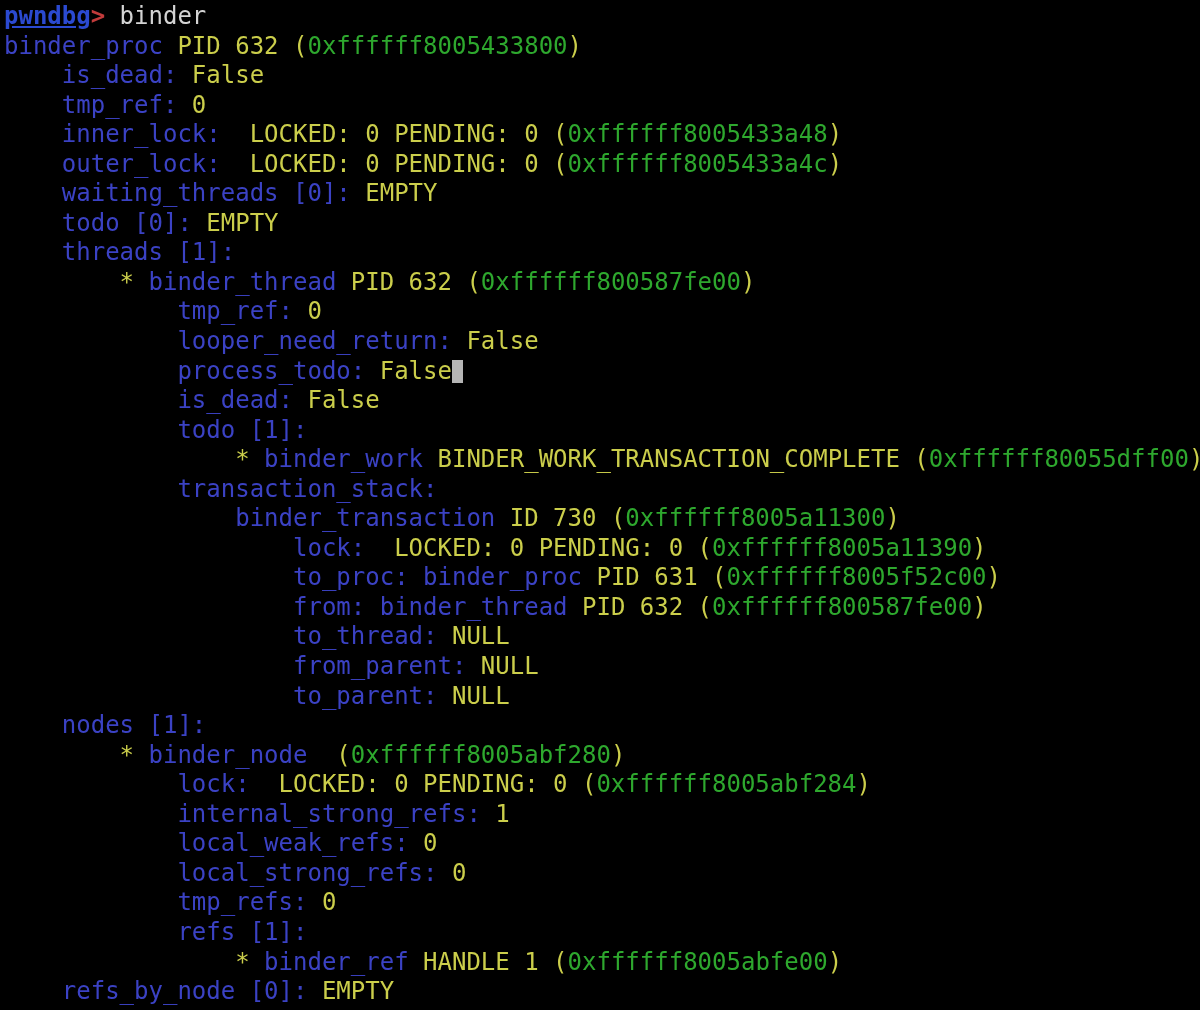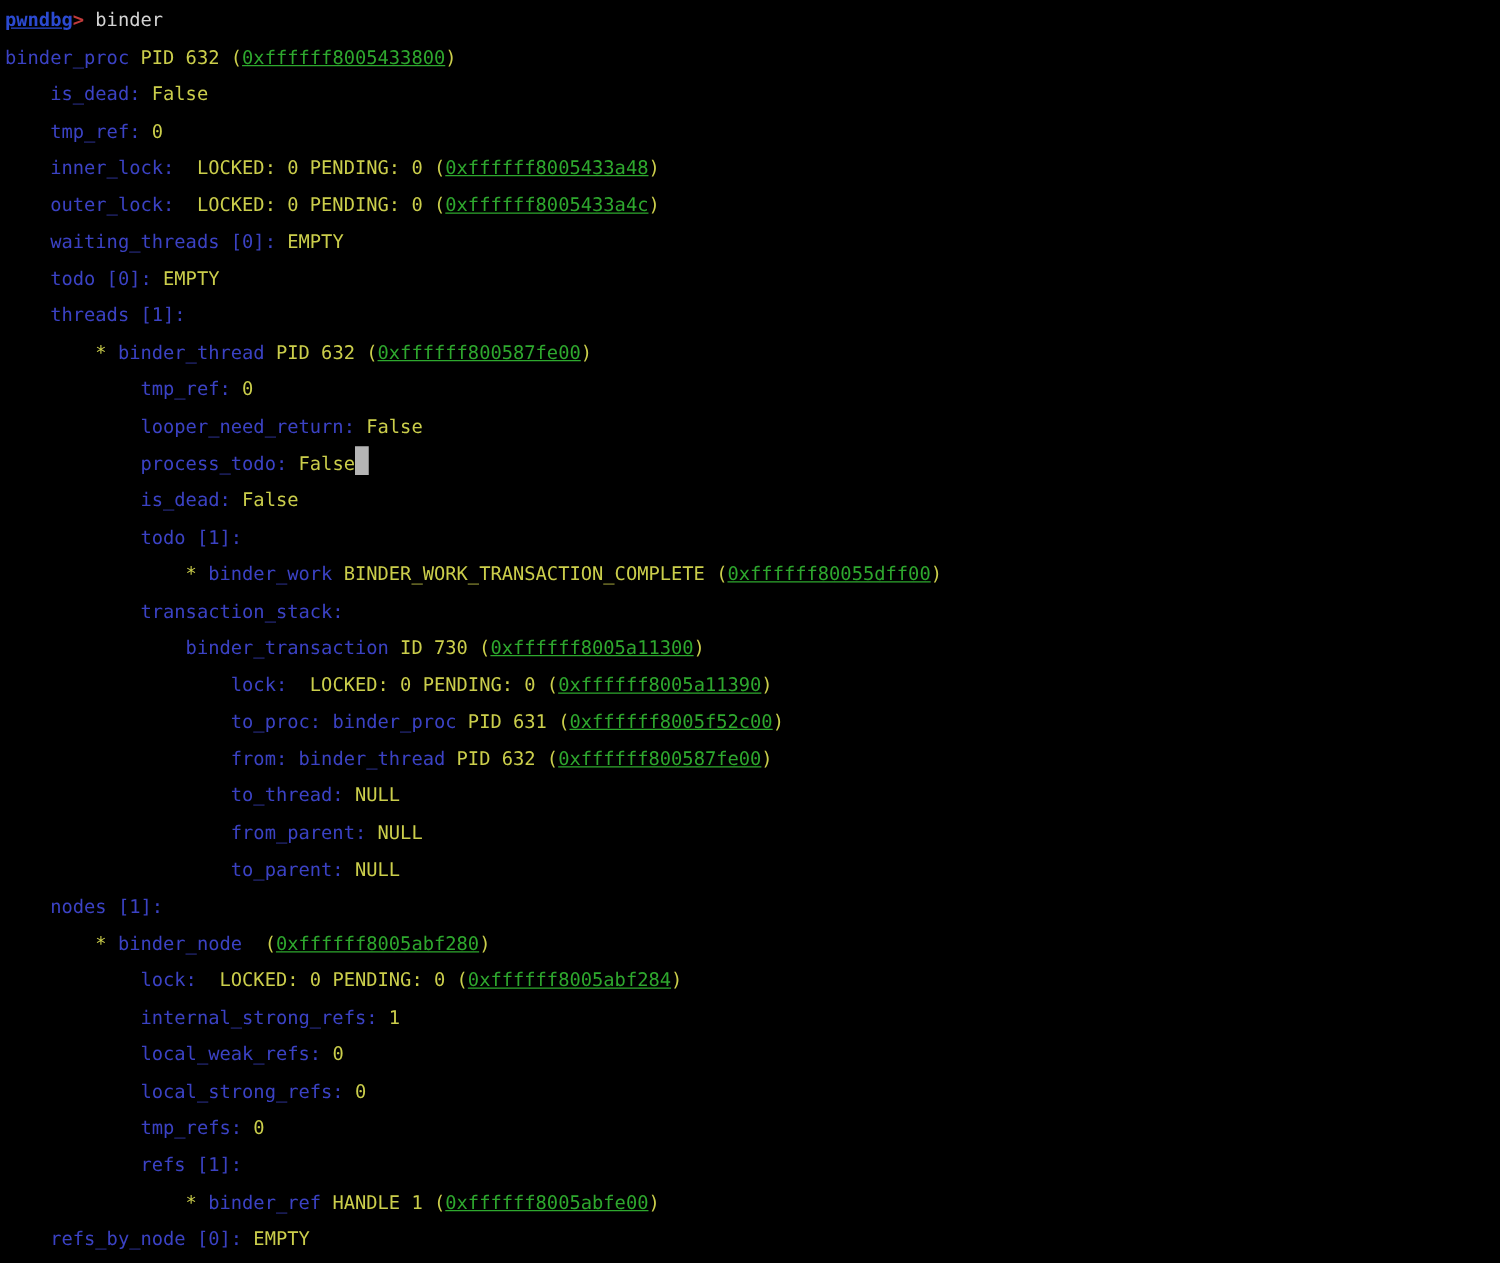--- a/index.html
+++ b/index.html
@@ -13,33 +13,33 @@
     overflow: hidden;
     font-family: "DejaVu Sans Mono", "Liberation Mono", monospace;
   }
   #terminal {
     width: 1200px;
     height: 1010px;
     background: #000000;
     padding: 2px 0 0 4px;
     box-sizing: border-box;
     font-family: "DejaVu Sans Mono", "Liberation Mono", monospace;
-    font-size: 15px;
+    font-size: 24px;
     line-height: 29.55px;
     letter-spacing: 0px;
     white-space: pre;
   }
   .line {
     height: 29.55px;
     white-space: pre;
   }
   
   .c-blue    { color: #3b42c4; text-align: right; }
   .c-yellow  { color: #cbce4b; }
-  .c-green   { color: #2ea82e; text-decoration: underline; }
+  .c-green   { color: #2ea82e; }
   .c-white   { color: #d4d4d4; }
   .c-prompt  { color: #2b4ad1; font-weight: bold; text-decoration: underline; }
   .c-arrow   { color: #c23b3b; font-weight: bold; }
   .cursor {
     display: inline-block;
     width: 11.35px;
     height: 23px;
     background: #b5b5b5;
     vertical-align: -4px;
   }

